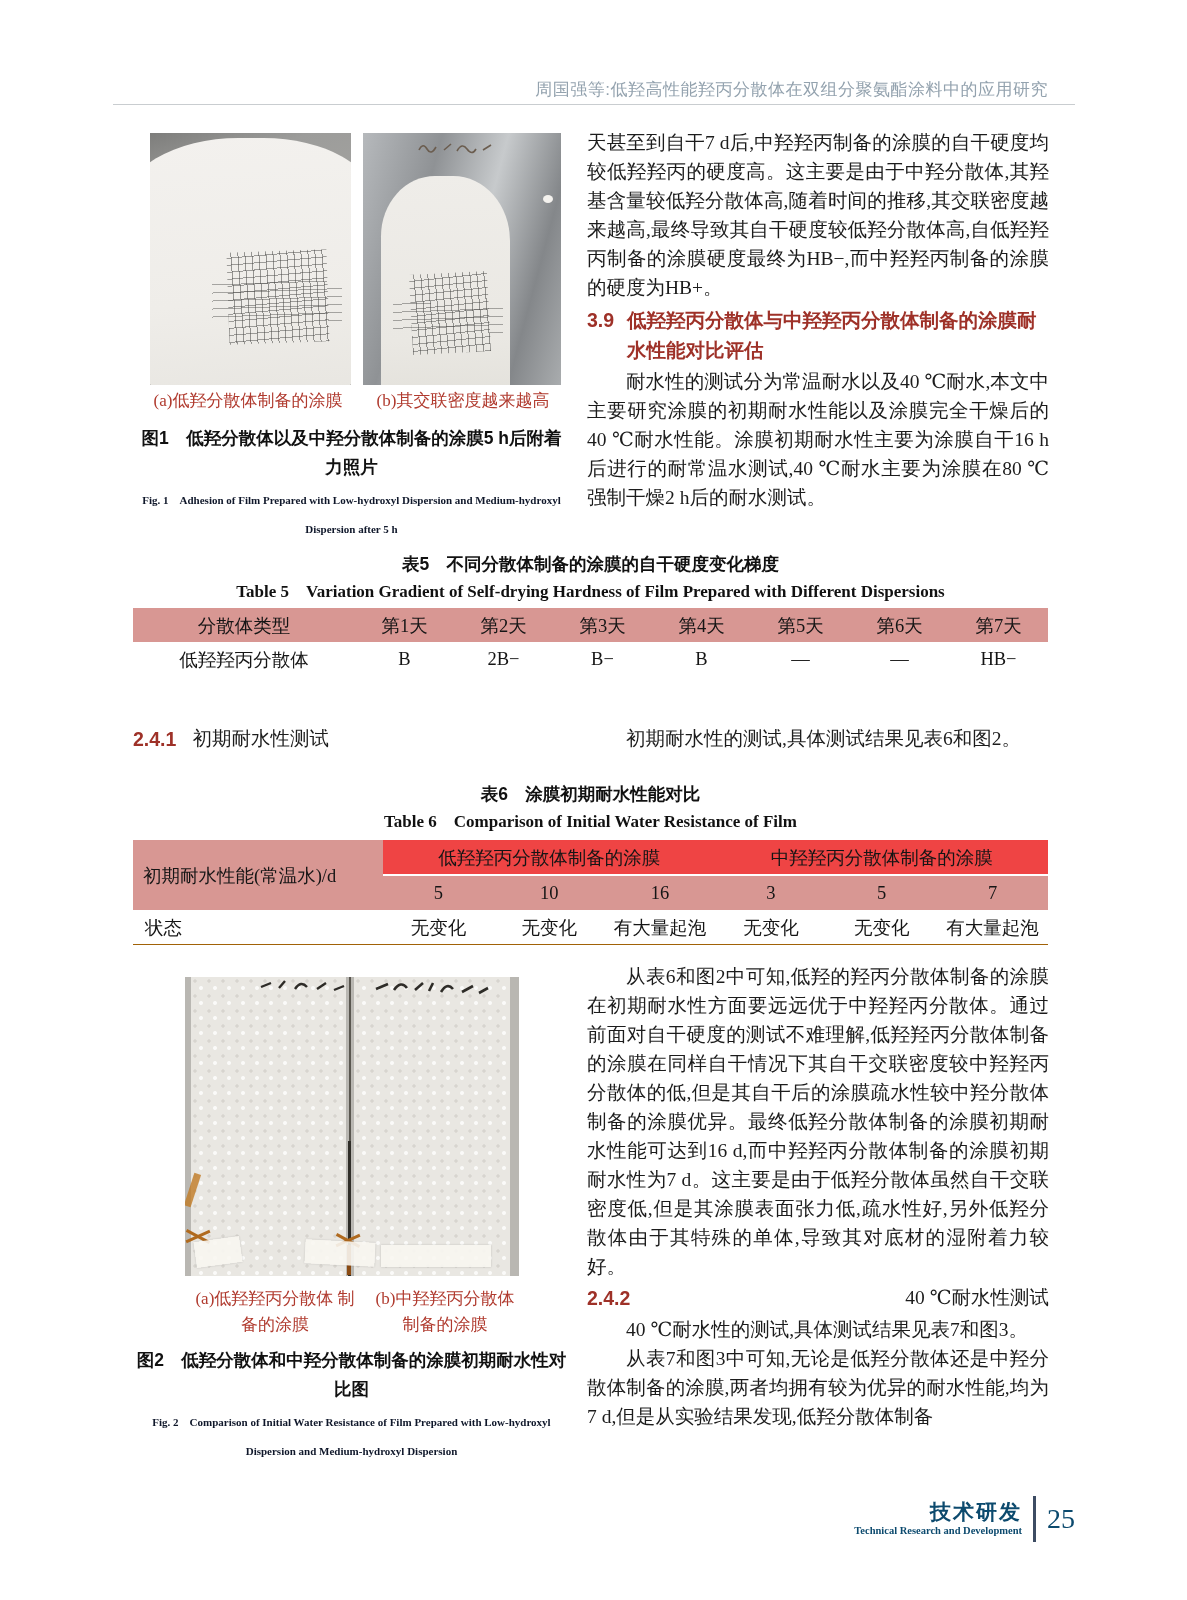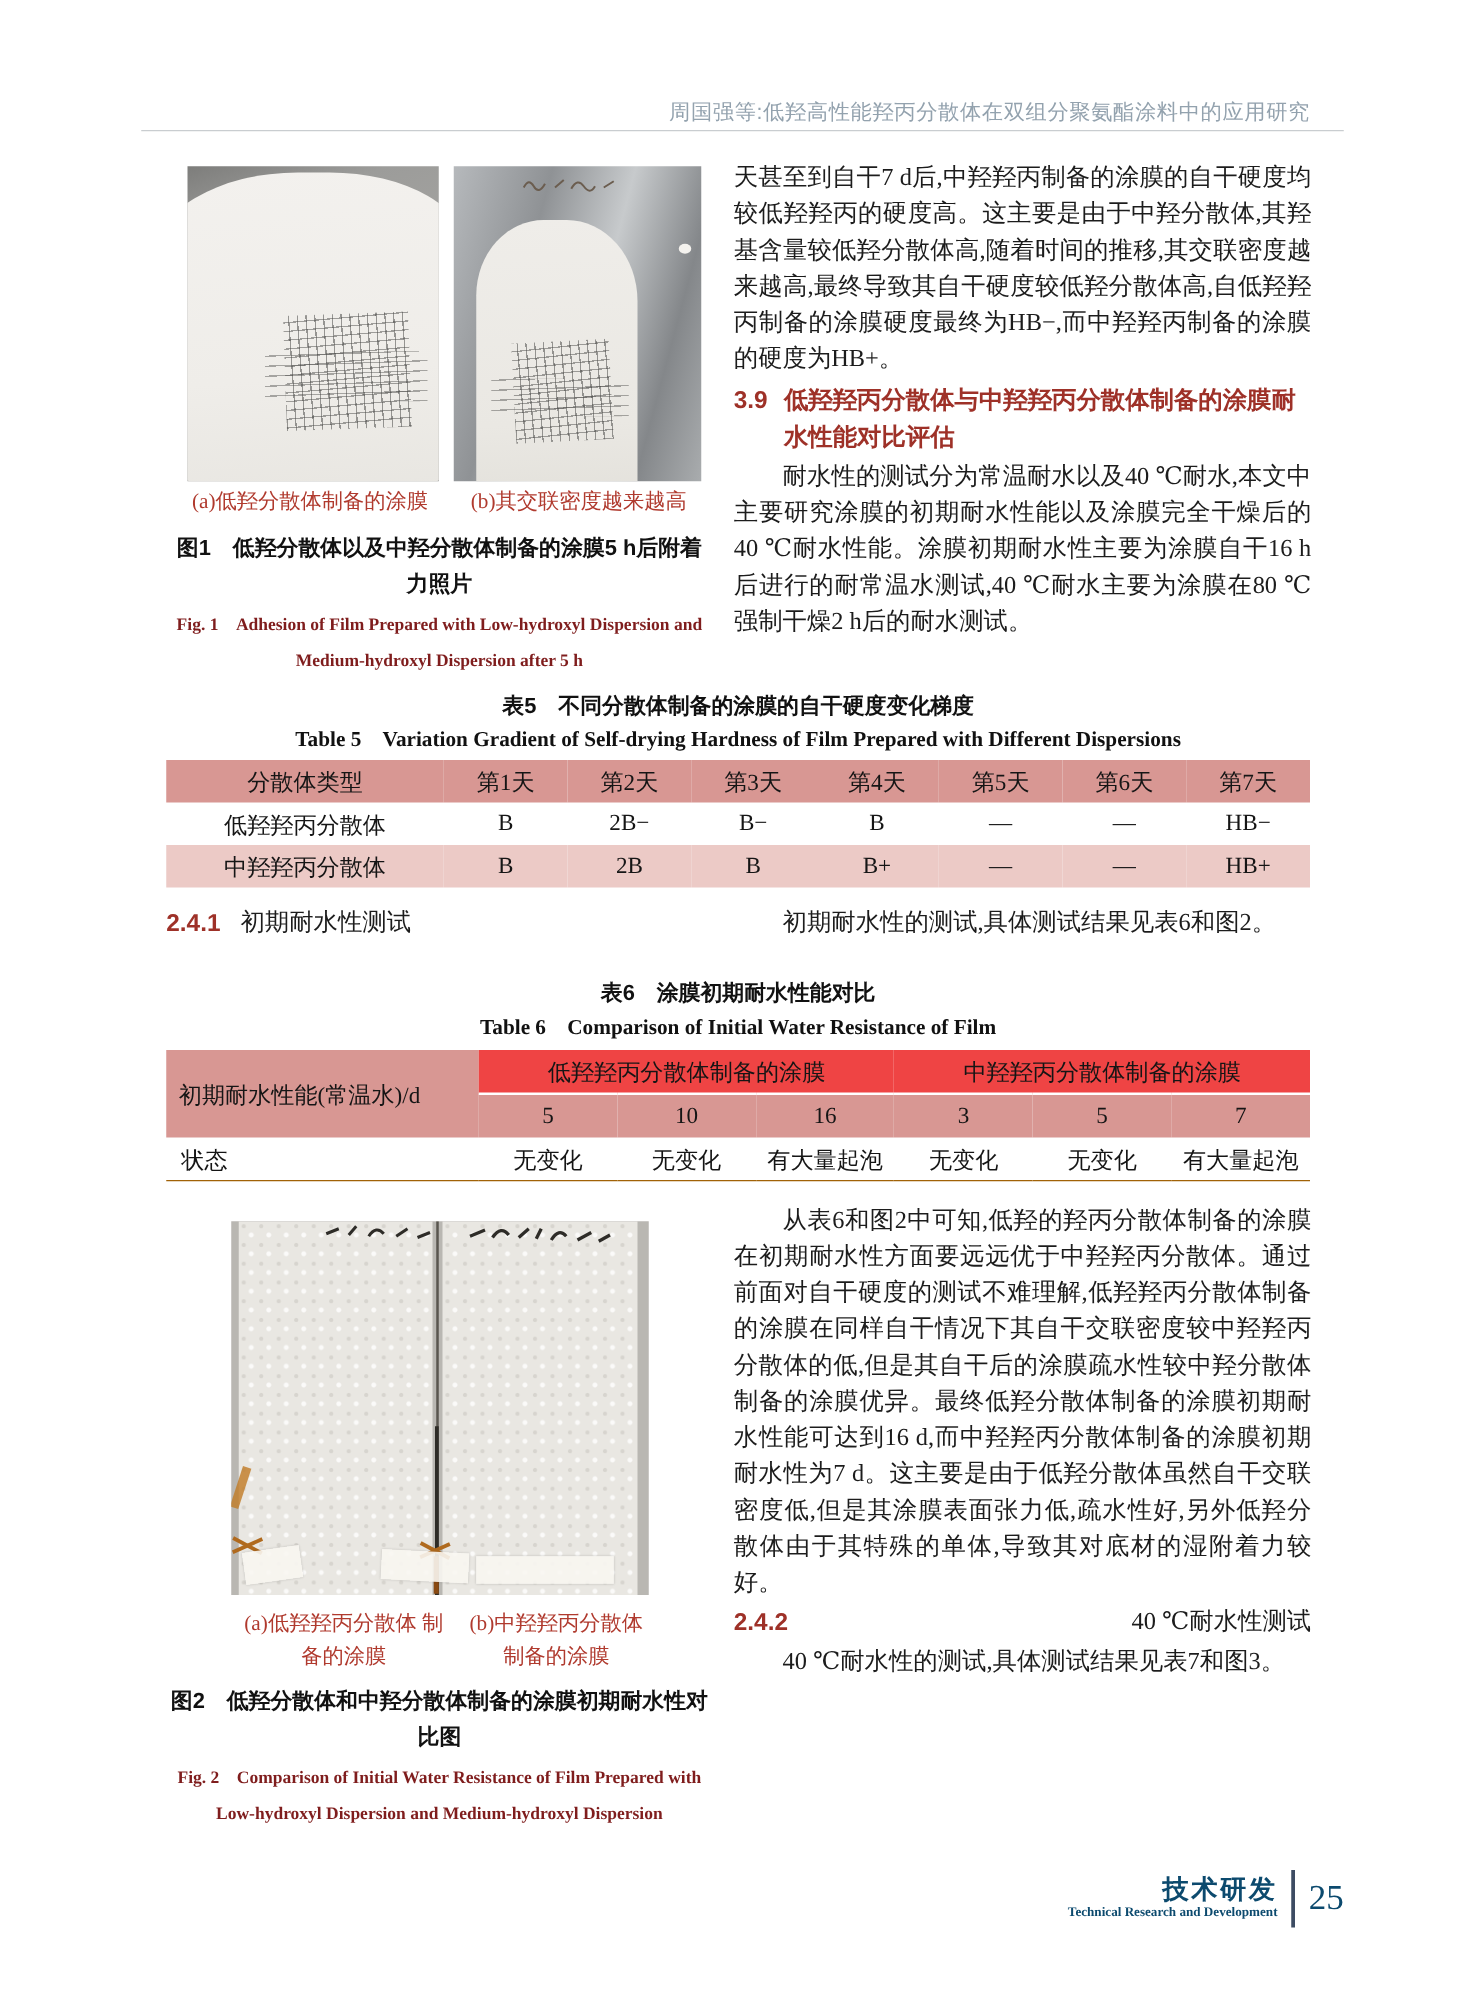--- a/index.html
+++ b/index.html
@@ -23,21 +23,21 @@
     border-radius:42% 44% 6% 6% / 26% 28% 3% 3%;}
   .hatch{position:absolute;
     background-image:repeating-linear-gradient(88deg,rgba(74,74,72,.55) 0 1px,transparent 1px 7px),
                      repeating-linear-gradient(-3deg,rgba(74,74,72,.5) 0 1px,transparent 1px 7px);}
   .hatch-band{position:absolute;
     background-image:repeating-linear-gradient(-2deg,rgba(74,74,72,.45) 0 1px,transparent 1px 8px);}
   .caption-red{position:absolute;text-align:center;color:#b03a2e;font-size:17px;line-height:26px;}
 
   .fig-title{position:absolute;left:133px;width:437px;text-align:center;}
   .fig-title .cn{font-family:"Liberation Sans","DejaVu Sans",sans-serif;font-weight:bold;font-size:17.5px;line-height:29px;color:#111;}
-  .fig-title .en{font-weight:bold;font-size:14px;line-height:29px;margin-top:4px;color:#7f1d1d;}
+  .fig-title .en{font-weight:bold;font-size:11px;line-height:29px;margin-top:4px;color:#0f172a;}
 
   
   .col-right{position:absolute;left:587px;width:462px;font-size:19.5px;line-height:29px;text-align:justify;}
   .col-right p{margin:0;}
   .p-indent{text-indent:2em;}
   .h24{display:flex;gap:13px;color:#9e3128;font-family:"Liberation Sans","DejaVu Sans",sans-serif;
        font-weight:bold;font-size:19.5px;line-height:30px;margin:3px 0 2px 0;text-align:left;}
   .h24 .num{flex:0 0 auto;}
   .h-sub{display:flex;gap:15px;font-size:19.5px;line-height:30px;margin:2px 0;text-align:left;justify-content:space-between;}
   .h-sub .num{color:#9e3128;font-family:"Liberation Sans","DejaVu Sans",sans-serif;font-weight:bold;}
@@ -158,30 +158,20 @@
     </tr>
     <tr class="t5-r0">
       <td>低羟羟丙分散体</td>
       <td>B</td>
       <td>2B−</td>
       <td>B−</td>
       <td>B</td>
       <td>—</td>
       <td>—</td>
       <td>HB−</td>
-    </tr>
-    <tr class="t5-r1">
-      <td>中羟羟丙分散体</td>
-      <td>B</td>
-      <td>2B</td>
-      <td>B</td>
-      <td>B+</td>
-      <td>—</td>
-      <td>—</td>
-      <td>HB+</td>
     </tr>
   </tbody>
     </table>
 
   <div class="s241">
     <span class="num">2.4.1</span>
     <span>初期耐水性测试</span>
   </div>
   <div class="s241-side">初期耐水性的测试,具体测试结果见表6和图2。</div>
 
@@ -249,20 +239,21 @@
     <div class="en">Fig. 2　Comparison of Initial Water Resistance of Film Prepared with Low-hydroxyl Dispersion and Medium-hydroxyl Dispersion</div>
   </div>
 
   <div class="col-right" style="top:962px;">
     <p class="p-indent">从表6和图2中可知,低羟的羟丙分散体制备的涂膜在初期耐水性方面要远远优于中羟羟丙分散体。通过前面对自干硬度的测试不难理解,低羟羟丙分散体制备的涂膜在同样自干情况下其自干交联密度较中羟羟丙分散体的低,但是其自干后的涂膜疏水性较中羟分散体制备的涂膜优异。最终低羟分散体制备的涂膜初期耐水性能可达到16 d,而中羟羟丙分散体制备的涂膜初期耐水性为7 d。这主要是由于低羟分散体虽然自干交联密度低,但是其涂膜表面张力低,疏水性好,另外低羟分散体由于其特殊的单体,导致其对底材的湿附着力较好。</p>
     <div class="h-sub">
       <span class="num">2.4.2</span>
       <span>40 ℃耐水性测试</span>
     </div>
     <p class="p-indent">40 ℃耐水性的测试,具体测试结果见表7和图3。</p>
+    <p class="p-indent">从表7和图3中可知,无论是低羟分散体还是中羟分散体制备的涂膜,两者均拥有较为优异的耐水性能,均为7 d,但是从实验结果发现,低羟分散体制备</p>
   </div>
 
   <div class="footer">
     <div class="blk">
       <div class="cn">技术研发</div>
       <div class="en">Technical Research and Development</div>
     </div>
     <div class="divider"></div>
     <div class="pg">25</div>
   </div>

